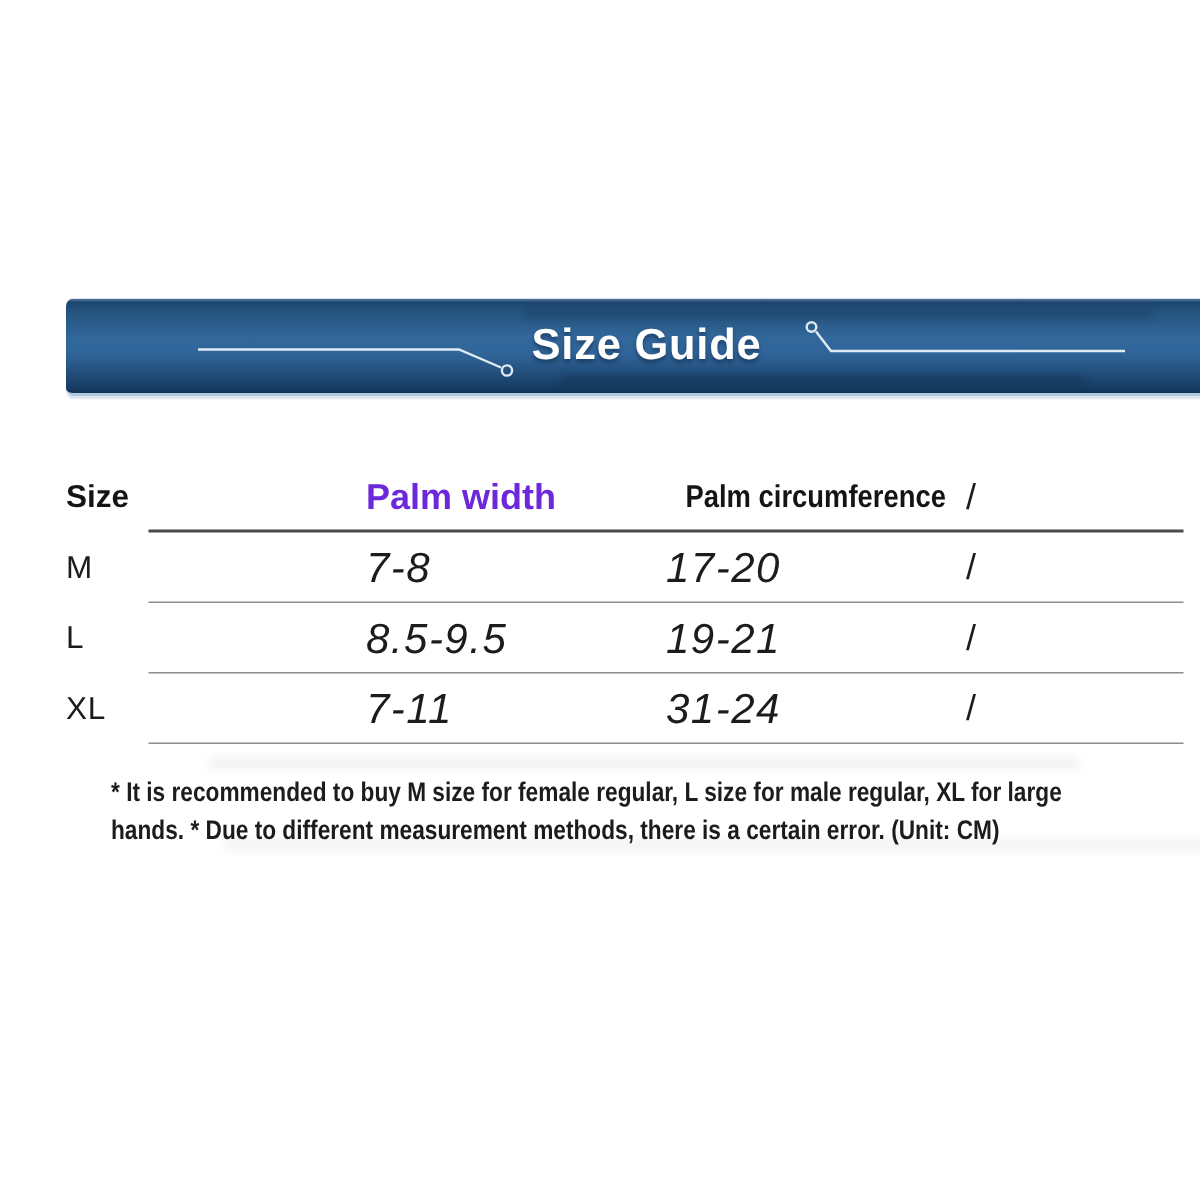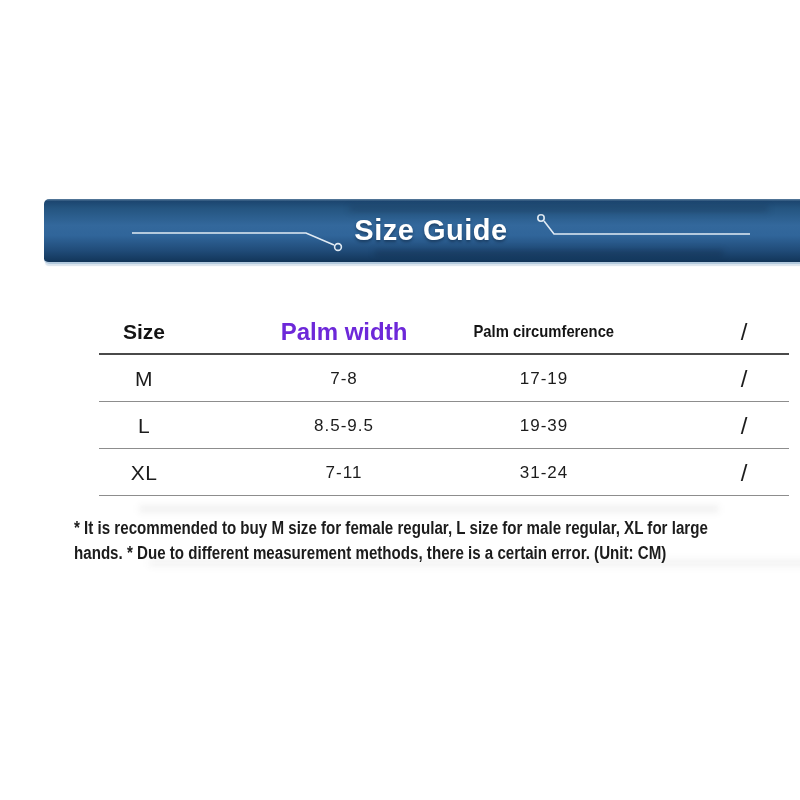--- a/index.html
+++ b/index.html
@@ -97,29 +97,29 @@
     bottom: 0;
     height: 1.5px;
     background: #8d8d8d;
   }
   .t-row.t-head { height: 46px; }
   .t-row.t-head::after {
     height: 2.5px;
     background: #4a4a4a;
   }
   .t-cell {
-    text-align: center;
+    text-align: left;
     white-space: nowrap;
   }
   .h-size  { font-size: 21px; font-weight: bold; color: #141414; }
   .h-width { font-size: 24px; font-weight: bold; color: #6d28d9; }
-  .h-circ  { font-size: 17px; font-weight: bold; color: #141414; }
+  .h-circ  { font-size: 21px; font-weight: bold; color: #141414; }
   .h-circ .cond { display: inline-block; transform: scaleX(0.87); }
   .c-size  { font-size: 21px; letter-spacing: 0.5px; }
-  .c-num   { font-size: 17px; letter-spacing: 1px; }
+  .c-num   { font-size: 28px; letter-spacing: 1px; font-style: italic; }
   .c-slash { font-size: 24px; font-weight: 400; }
 
   
   .footnote {
     position: absolute;
     left: 30px;
     top: 516px;
     width: 900px;
     font-size: 18px;
     font-weight: bold;
@@ -155,28 +155,28 @@
     <div class="t-row t-head">
       <div class="t-cell h-size">Size</div>
       <div class="t-cell h-width">Palm width</div>
       <div class="t-cell h-circ"><span class="cond">Palm circumference</span></div>
       <div class="t-cell c-slash">/</div>
     </div>
 
     <div class="t-row">
       <div class="t-cell c-size">M</div>
       <div class="t-cell c-num">7-8</div>
-      <div class="t-cell c-num">17-19</div>
+      <div class="t-cell c-num">17-20</div>
       <div class="t-cell c-slash">/</div>
     </div>
 
     <div class="t-row">
       <div class="t-cell c-size">L</div>
       <div class="t-cell c-num">8.5-9.5</div>
-      <div class="t-cell c-num">19-39</div>
+      <div class="t-cell c-num">19-21</div>
       <div class="t-cell c-slash">/</div>
     </div>
 
     <div class="t-row">
       <div class="t-cell c-size">XL</div>
       <div class="t-cell c-num">7-11</div>
       <div class="t-cell c-num">31-24</div>
       <div class="t-cell c-slash">/</div>
     </div>
   </div>

